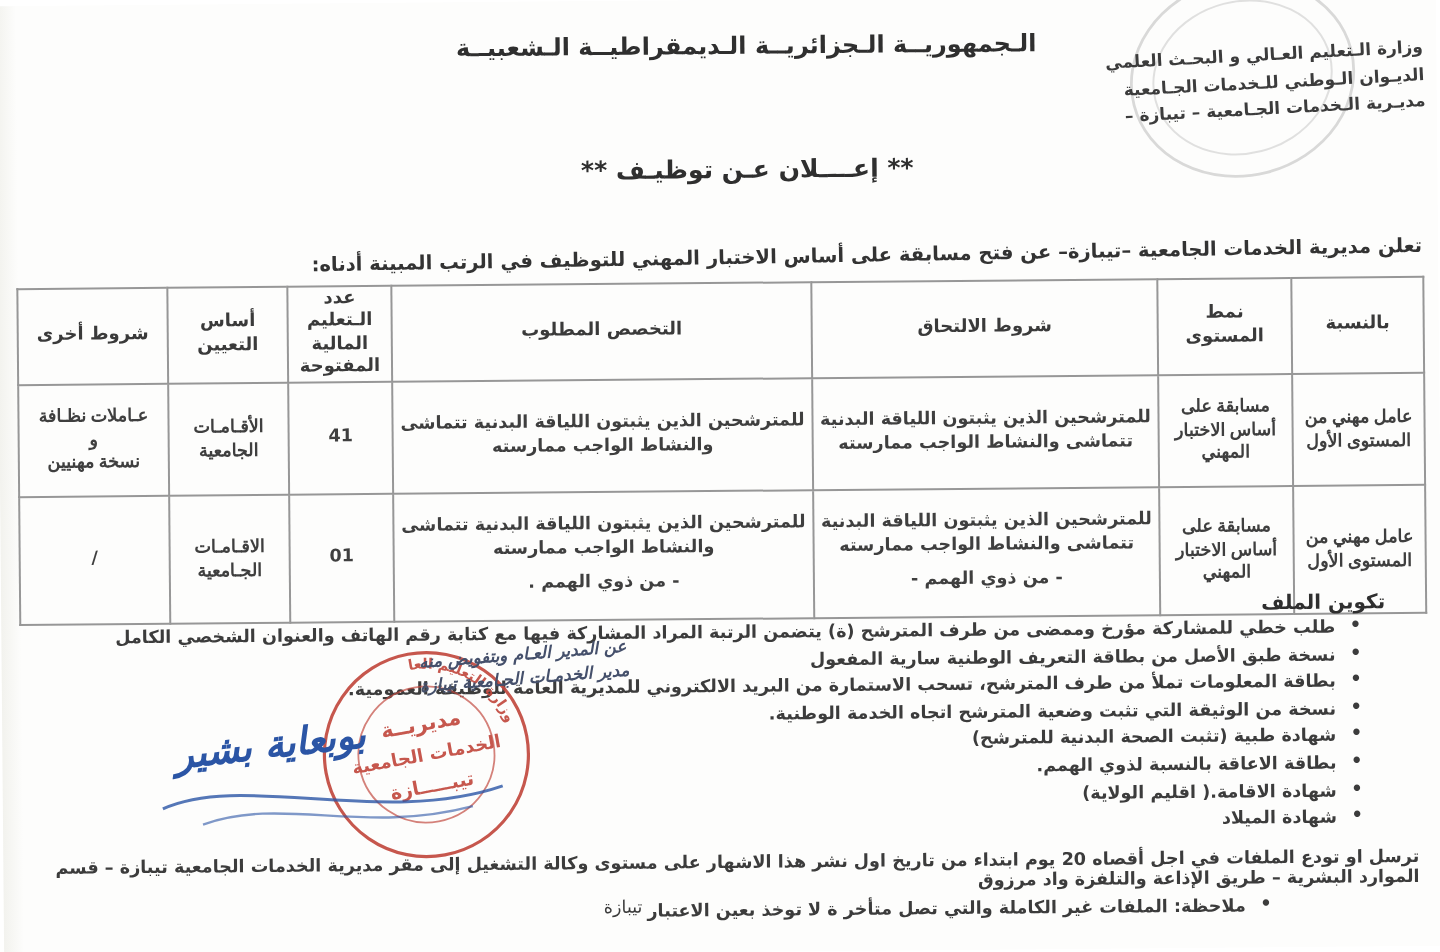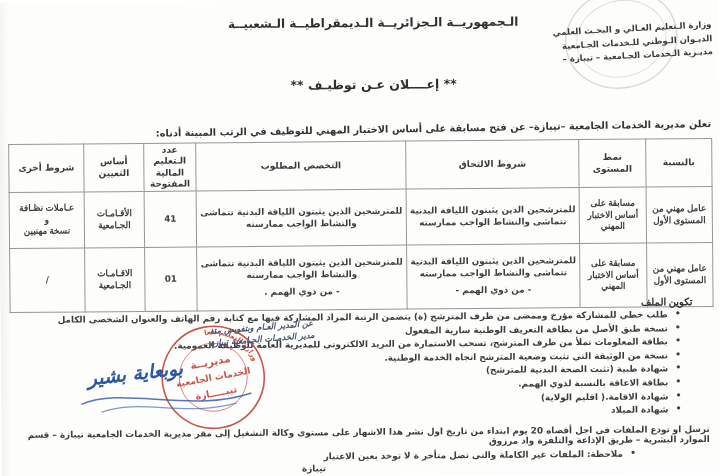--- a/index.html
+++ b/index.html
@@ -33,32 +33,32 @@
   }
   table.jobs th,table.jobs td{
     border:1px solid #979797;text-align:center;vertical-align:middle;
     padding:1px 3px;overflow:hidden;
   }
   table.jobs th{font-size:9px;font-weight:bold;line-height:1.25;color:#3a3a3a;}
   table.jobs td{font-size:8.8px;line-height:1.35;font-weight:600;color:#3f3f3f;}
   .preline{white-space:pre-line;font-family:Liberation Serif, serif;}
   .cell-extra{margin-top:6px;font-weight:600;}
   .num-cell{font-size:10px;font-weight:bold;}
-  .file-title{position:absolute;top:299px;right:28px;font-size:10px;font-weight:bold;color:#2f2f2f;font-family:Liberation Serif, serif;}
+  .file-title{position:absolute;top:299px;right:28px;font-size:10px;font-weight:bold;color:#2f2f2f;}
   ul.bullets{
     position:absolute;top:312px;right:40px;width:668px;margin:0;padding:0;
     list-style:none;font-size:8.8px;font-weight:600;color:#3c3c3c;
   }
   ul.bullets li{position:relative;padding-right:13px;margin-bottom:3.6px;text-align:right;}
   ul.bullets li::before{content:"•";position:absolute;right:0;top:-1px;font-size:9px;}
   .deadline{
     position:absolute;top:427px;right:12px;width:702px;text-align:right;
     font-size:8.8px;font-weight:600;color:#3c3c3c;
   }
-  .deadline-cont{position:absolute;top:463px;left:300px;font-size:8.8px;font-weight:700;color:#3c3c3c;}
+  .deadline-cont{position:absolute;top:449px;left:300px;font-size:8.8px;font-weight:400;color:#3c3c3c;}
   .final-note{
     position:absolute;top:451px;right:86px;font-size:8.8px;font-weight:600;
     color:#3c3c3c;padding-right:13px;
   }
   .final-note::before{content:"•";position:absolute;right:0;top:-1px;font-size:9px;}
   .faint-stamp{position:absolute;left:548px;top:-14px;opacity:.55;}
   .red-stamp{position:absolute;left:156px;top:320px;transform:rotate(-10deg);opacity:.92;}
   .hw-note{
     position:absolute;top:320px;left:202px;width:118px;text-align:center;
     font-size:8.3px;font-style:italic;font-weight:600;color:#45506b;
@@ -123,21 +123,21 @@
     <tr style="height:56px">
       <td class="preline">عامل مهني من
 المستوى الأول</td>
       <td class="preline">مسابقة على
 أساس الاختبار
 المهني</td>
       <td>للمترشحين الذين يثبتون اللياقة البدنية تتماشى والنشاط الواجب ممارسته</td>
       <td>للمترشحين الذين يثبتون اللياقة البدنية تتماشى والنشاط الواجب ممارسته</td>
       <td class="num-cell">41</td>
       <td class="preline">الأقـامـات
-الجـامعية</td>
+الجامعية</td>
       <td class="preline">عـاملات نظـافة
 و
 نسخة مهنيين</td>
     </tr>
     <tr style="height:64px">
       <td class="preline">عامل مهني من
 المستوى الأول</td>
       <td class="preline">مسابقة على
 أساس الاختبار
 المهني</td>

